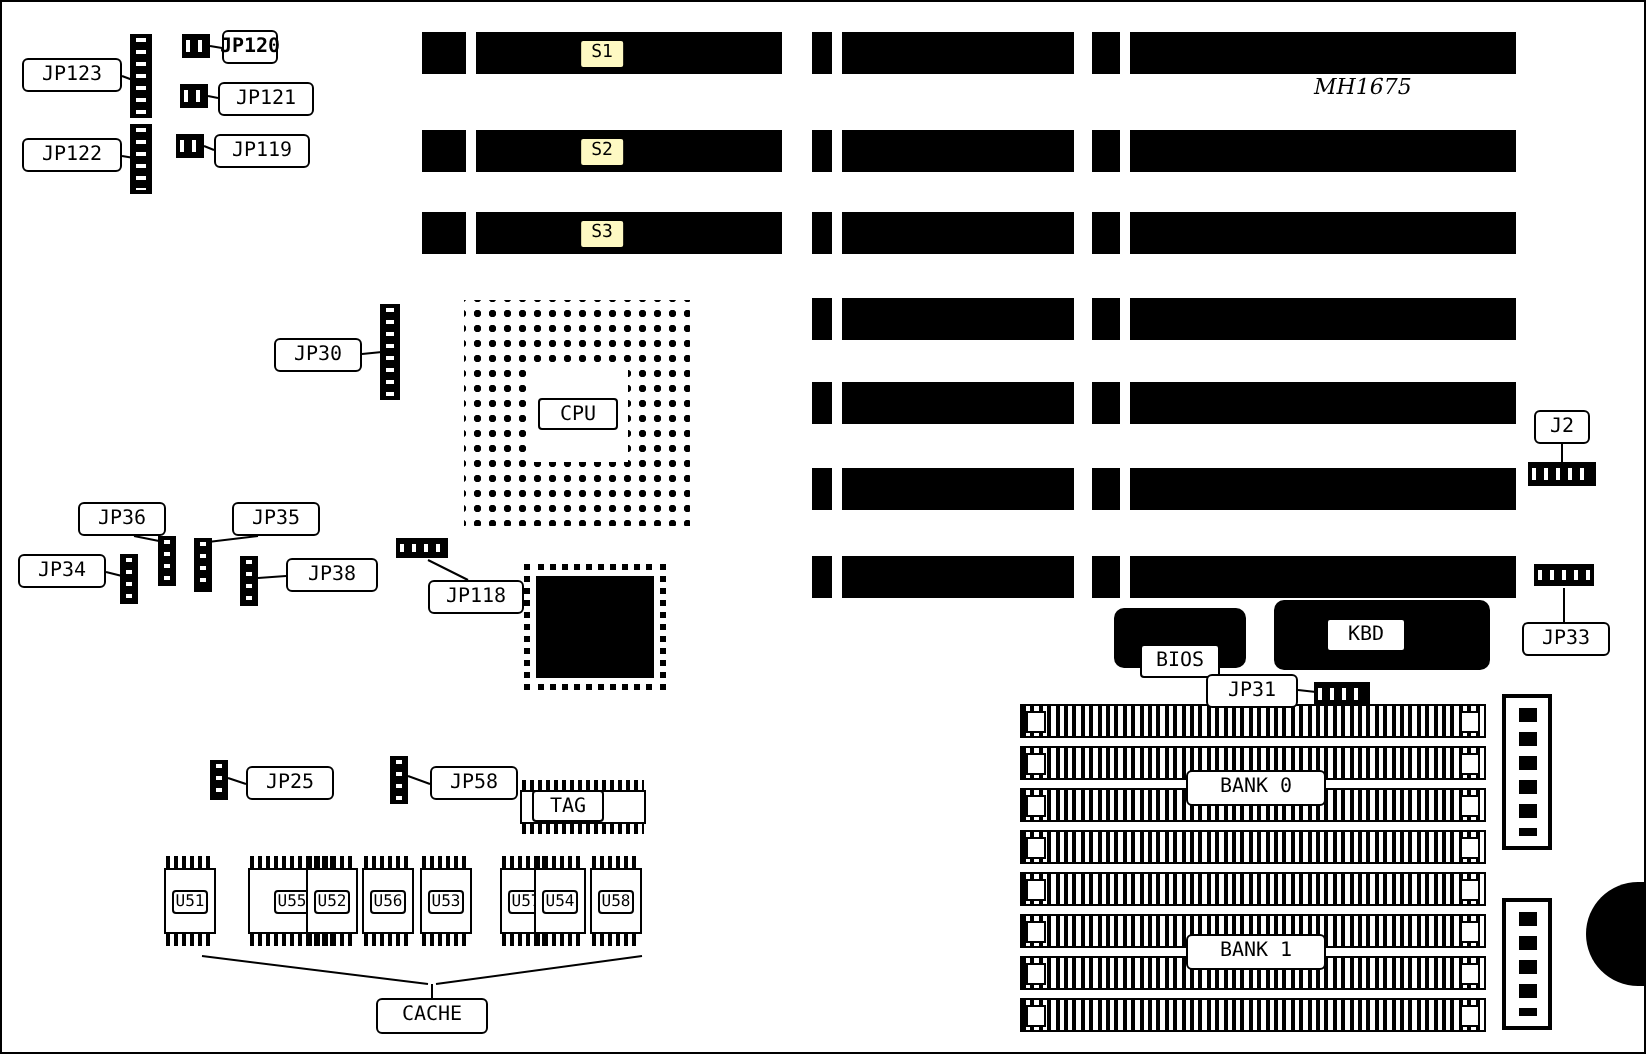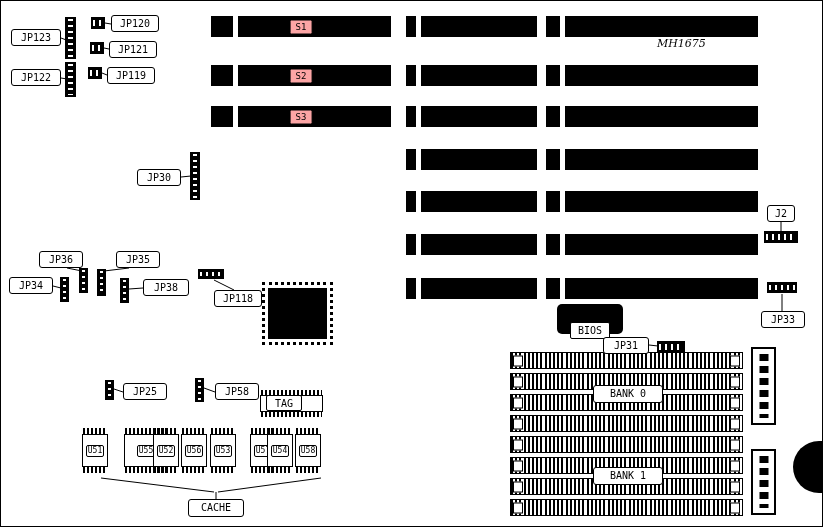--- a/index.html
+++ b/index.html
@@ -14,21 +14,21 @@
   .label {
     background:#fff; border:1px solid #000; border-radius:3px;
     display:flex; align-items:center; justify-content:center;
     font-size:10px; line-height:1; z-index:6; white-space:nowrap;
   }
   
   .bar { background:#000; z-index:2; }
   .notch { position:absolute; top:0; bottom:0; width:5px; background:#fff; }
   .slbl {
     position:absolute; left:50%; top:50%; transform:translate(-50%,-50%);
-    background:#fca5a5; border:1px solid #000; border-radius:2px;
+    background:#fef9c3; border:1px solid #000; border-radius:2px;
     font-size:9px; line-height:13px; height:15px; padding:0 5px; z-index:3;
   }
   
   .jumper { background:#000; z-index:3; }
   .jumper.v::after { content:""; position:absolute; left:3px; right:3px; top:2px; bottom:2px;
     background:repeating-linear-gradient(180deg,#fff 0 2px,transparent 2px 6px); }
   .jumper.h::after { content:""; position:absolute; top:3px; bottom:3px; left:2px; right:2px;
     background:repeating-linear-gradient(90deg,#fff 0 2px,transparent 2px 6px); }
   
   .pga {
@@ -97,21 +97,21 @@
       <line x1="781" y1="310" x2="781" y2="293"></line>
       <line x1="648" y1="344" x2="657" y2="345"></line>
       <line x1="122" y1="391" x2="113" y2="388"></line>
       <line x1="214" y1="391" x2="203" y2="387"></line>
       <line x1="100" y1="477" x2="213" y2="491"></line>
       <line x1="320" y1="477" x2="217" y2="491"></line>
       <line x1="215" y1="491" x2="215" y2="498"></line>
     </svg>
 <div class="c label" style="left: 10px; top: 28px; width: 50px; height: 17px;">JP123</div>
     <div class="c jumper v" style="left: 64px; top: 16px; width: 11px; height: 42px;"></div>
-    <div class="c label" style="left: 110px; top: 14px; width: 48px; height: 17px;">JP120</div>
+    <div class="c label" style="left: 110px; top: 14px; width: 28px; height: 17px; font-weight: bold;">JP120</div>
     <div class="c jumper h" style="left: 90px; top: 16px; width: 14px; height: 12px;"></div>
     <div class="c label" style="left: 108px; top: 40px; width: 48px; height: 17px;">JP121</div>
     <div class="c jumper h" style="left: 89px; top: 41px; width: 14px; height: 12px;"></div>
     <div class="c label" style="left: 10px; top: 68px; width: 50px; height: 17px;">JP122</div>
     <div class="c jumper v" style="left: 64px; top: 61px; width: 11px; height: 35px;"></div>
     <div class="c label" style="left: 106px; top: 66px; width: 48px; height: 17px;">JP119</div>
     <div class="c jumper h" style="left: 87px; top: 66px; width: 14px; height: 12px;"></div>
     <div class="c bar" style="left: 210px; top: 15px; width: 180px; height: 21px;">
       <div class="notch" style="left: 22px;"></div>
       <div class="slbl">S1</div>
@@ -158,38 +158,45 @@
       <div class="notch" style="left: 14px;"></div>
     </div>
     <div class="c bar" style="left: 545px; top: 190px; width: 212px; height: 21px;">
       <div class="notch" style="left: 14px;"></div>
     </div>
     <div class="c bar" style="left: 545px; top: 233px; width: 212px; height: 21px;">
       <div class="notch" style="left: 14px;"></div>
     </div>
     <div class="c bar" style="left: 545px; top: 277px; width: 212px; height: 21px;">
       <div class="notch" style="left: 14px;"></div>
+    </div>
+    <div class="c pga" style="left: 231px; top: 149px; width: 113px; height: 113px;">
+      <div class="pga-center" style="left: 32px; top: 35px; width: 50px; height: 46px;"></div>
+      <div class="labelbox" style="left: 37px; top: 49px; width: 40px; height: 16px;">CPU</div>
     </div>
     <div class="c label" style="left: 136px; top: 168px; width: 44px; height: 17px;">JP30</div>
     <div class="c jumper v" style="left: 189px; top: 151px; width: 10px; height: 48px;"></div>
     <div class="c label" style="left: 38px; top: 250px; width: 44px; height: 17px;">JP36</div>
     <div class="c jumper v" style="left: 78px; top: 267px; width: 9px; height: 25px;"></div>
     <div class="c label" style="left: 115px; top: 250px; width: 44px; height: 17px;">JP35</div>
     <div class="c jumper v" style="left: 96px; top: 268px; width: 9px; height: 27px;"></div>
     <div class="c label" style="left: 8px; top: 276px; width: 44px; height: 17px;">JP34</div>
     <div class="c jumper v" style="left: 59px; top: 276px; width: 9px; height: 25px;"></div>
     <div class="c label" style="left: 142px; top: 278px; width: 46px; height: 17px;">JP38</div>
     <div class="c jumper v" style="left: 119px; top: 277px; width: 9px; height: 25px;"></div>
     <div class="c label" style="left: 213px; top: 289px; width: 48px; height: 17px;">JP118</div>
     <div class="c jumper h" style="left: 197px; top: 268px; width: 26px; height: 10px;"></div>
     <div class="c qfp" style="left: 261px; top: 281px; width: 71px; height: 63px;">
       <div class="qfp-body"></div>
     </div>
     <div class="c chip" style="left: 556px; top: 303px; width: 66px; height: 30px;">
       <div class="labelbox" style="left: 13px; top: 18px; width: 40px; height: 17px;">BIOS</div>
+    </div>
+    <div class="c chip" style="left: 636px; top: 299px; width: 108px; height: 35px;">
+      <div class="labelbox" style="left: 26px; top: 9px; width: 40px; height: 17px;">KBD</div>
     </div>
     <div class="c label" style="left: 766px; top: 204px; width: 28px; height: 17px;">J2</div>
     <div class="c jumper h" style="left: 763px; top: 230px; width: 34px; height: 12px;"></div>
     <div class="c jumper h" style="left: 766px; top: 281px; width: 30px; height: 11px;"></div>
     <div class="c label" style="left: 760px; top: 310px; width: 44px; height: 17px;">JP33</div>
     <div class="c label" style="left: 602px; top: 336px; width: 46px; height: 17px;">JP31</div>
     <div class="c jumper h" style="left: 656px; top: 340px; width: 28px; height: 12px;"></div>
     <div class="c simm" style="left: 509px; top: 351px; width: 233px; height: 17px;"></div>
     <div class="c simm" style="left: 509px; top: 372px; width: 233px; height: 17px;"></div>
     <div class="c simm" style="left: 509px; top: 393px; width: 233px; height: 17px;"></div>

